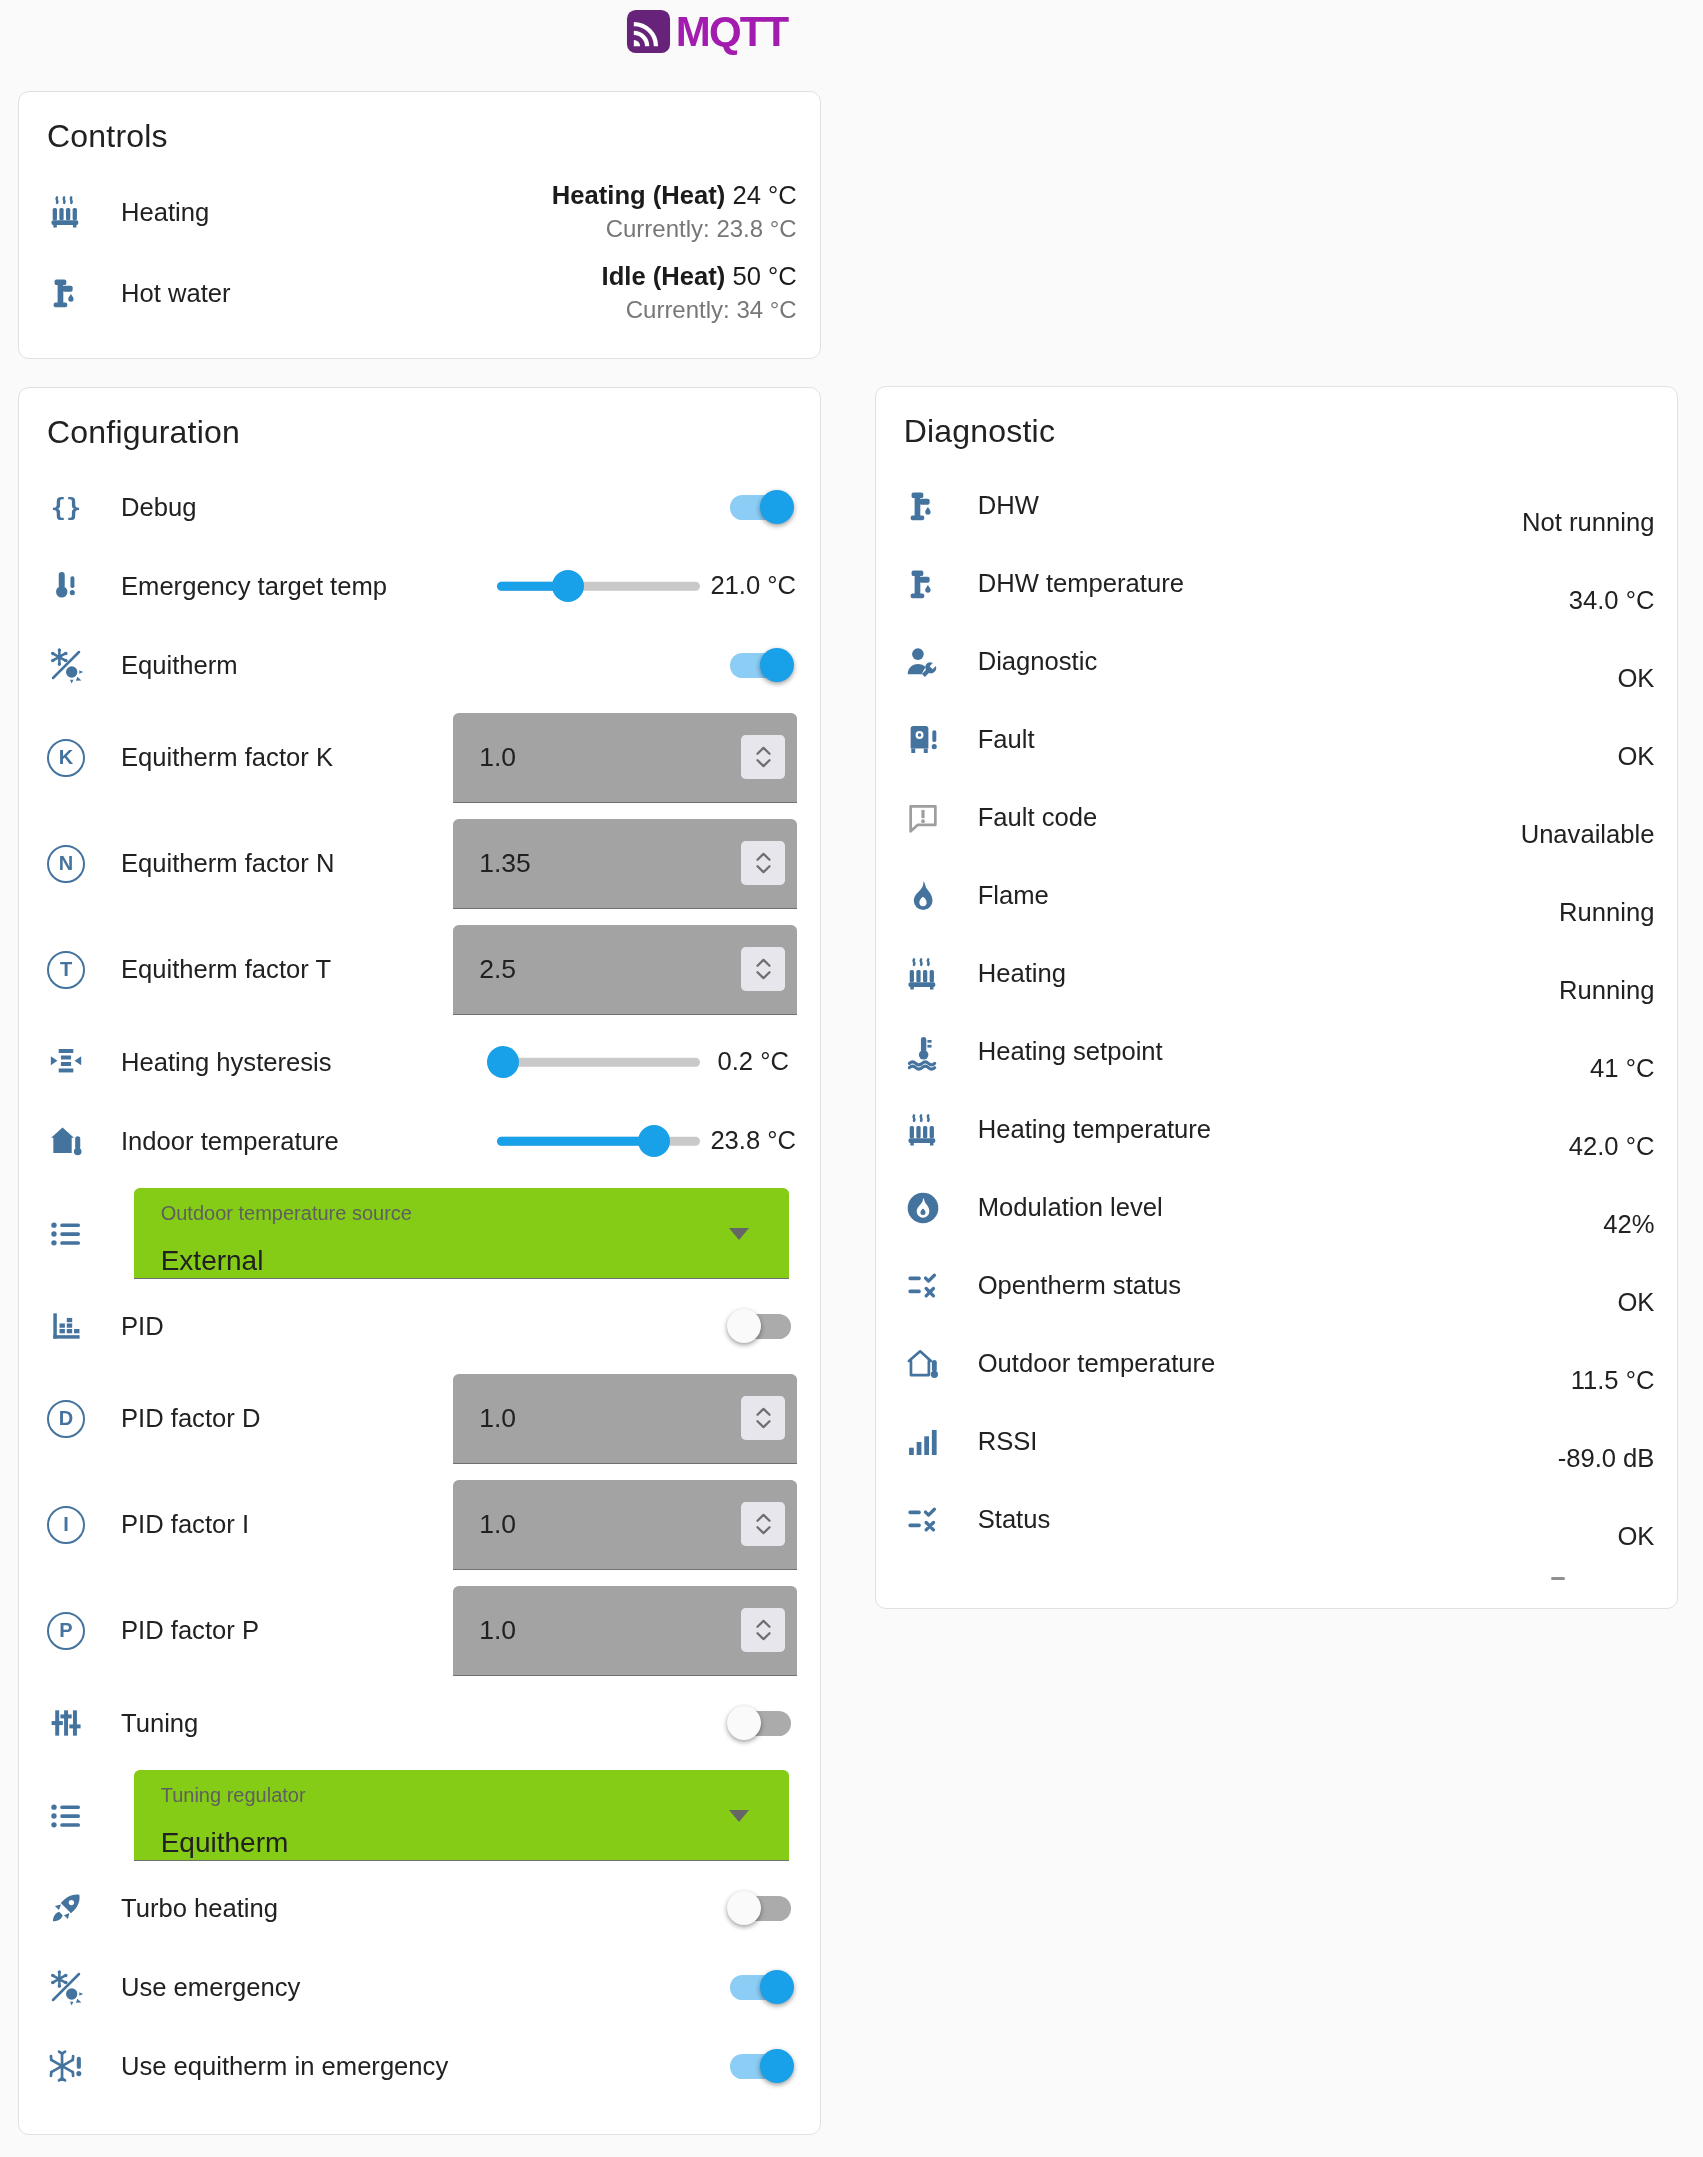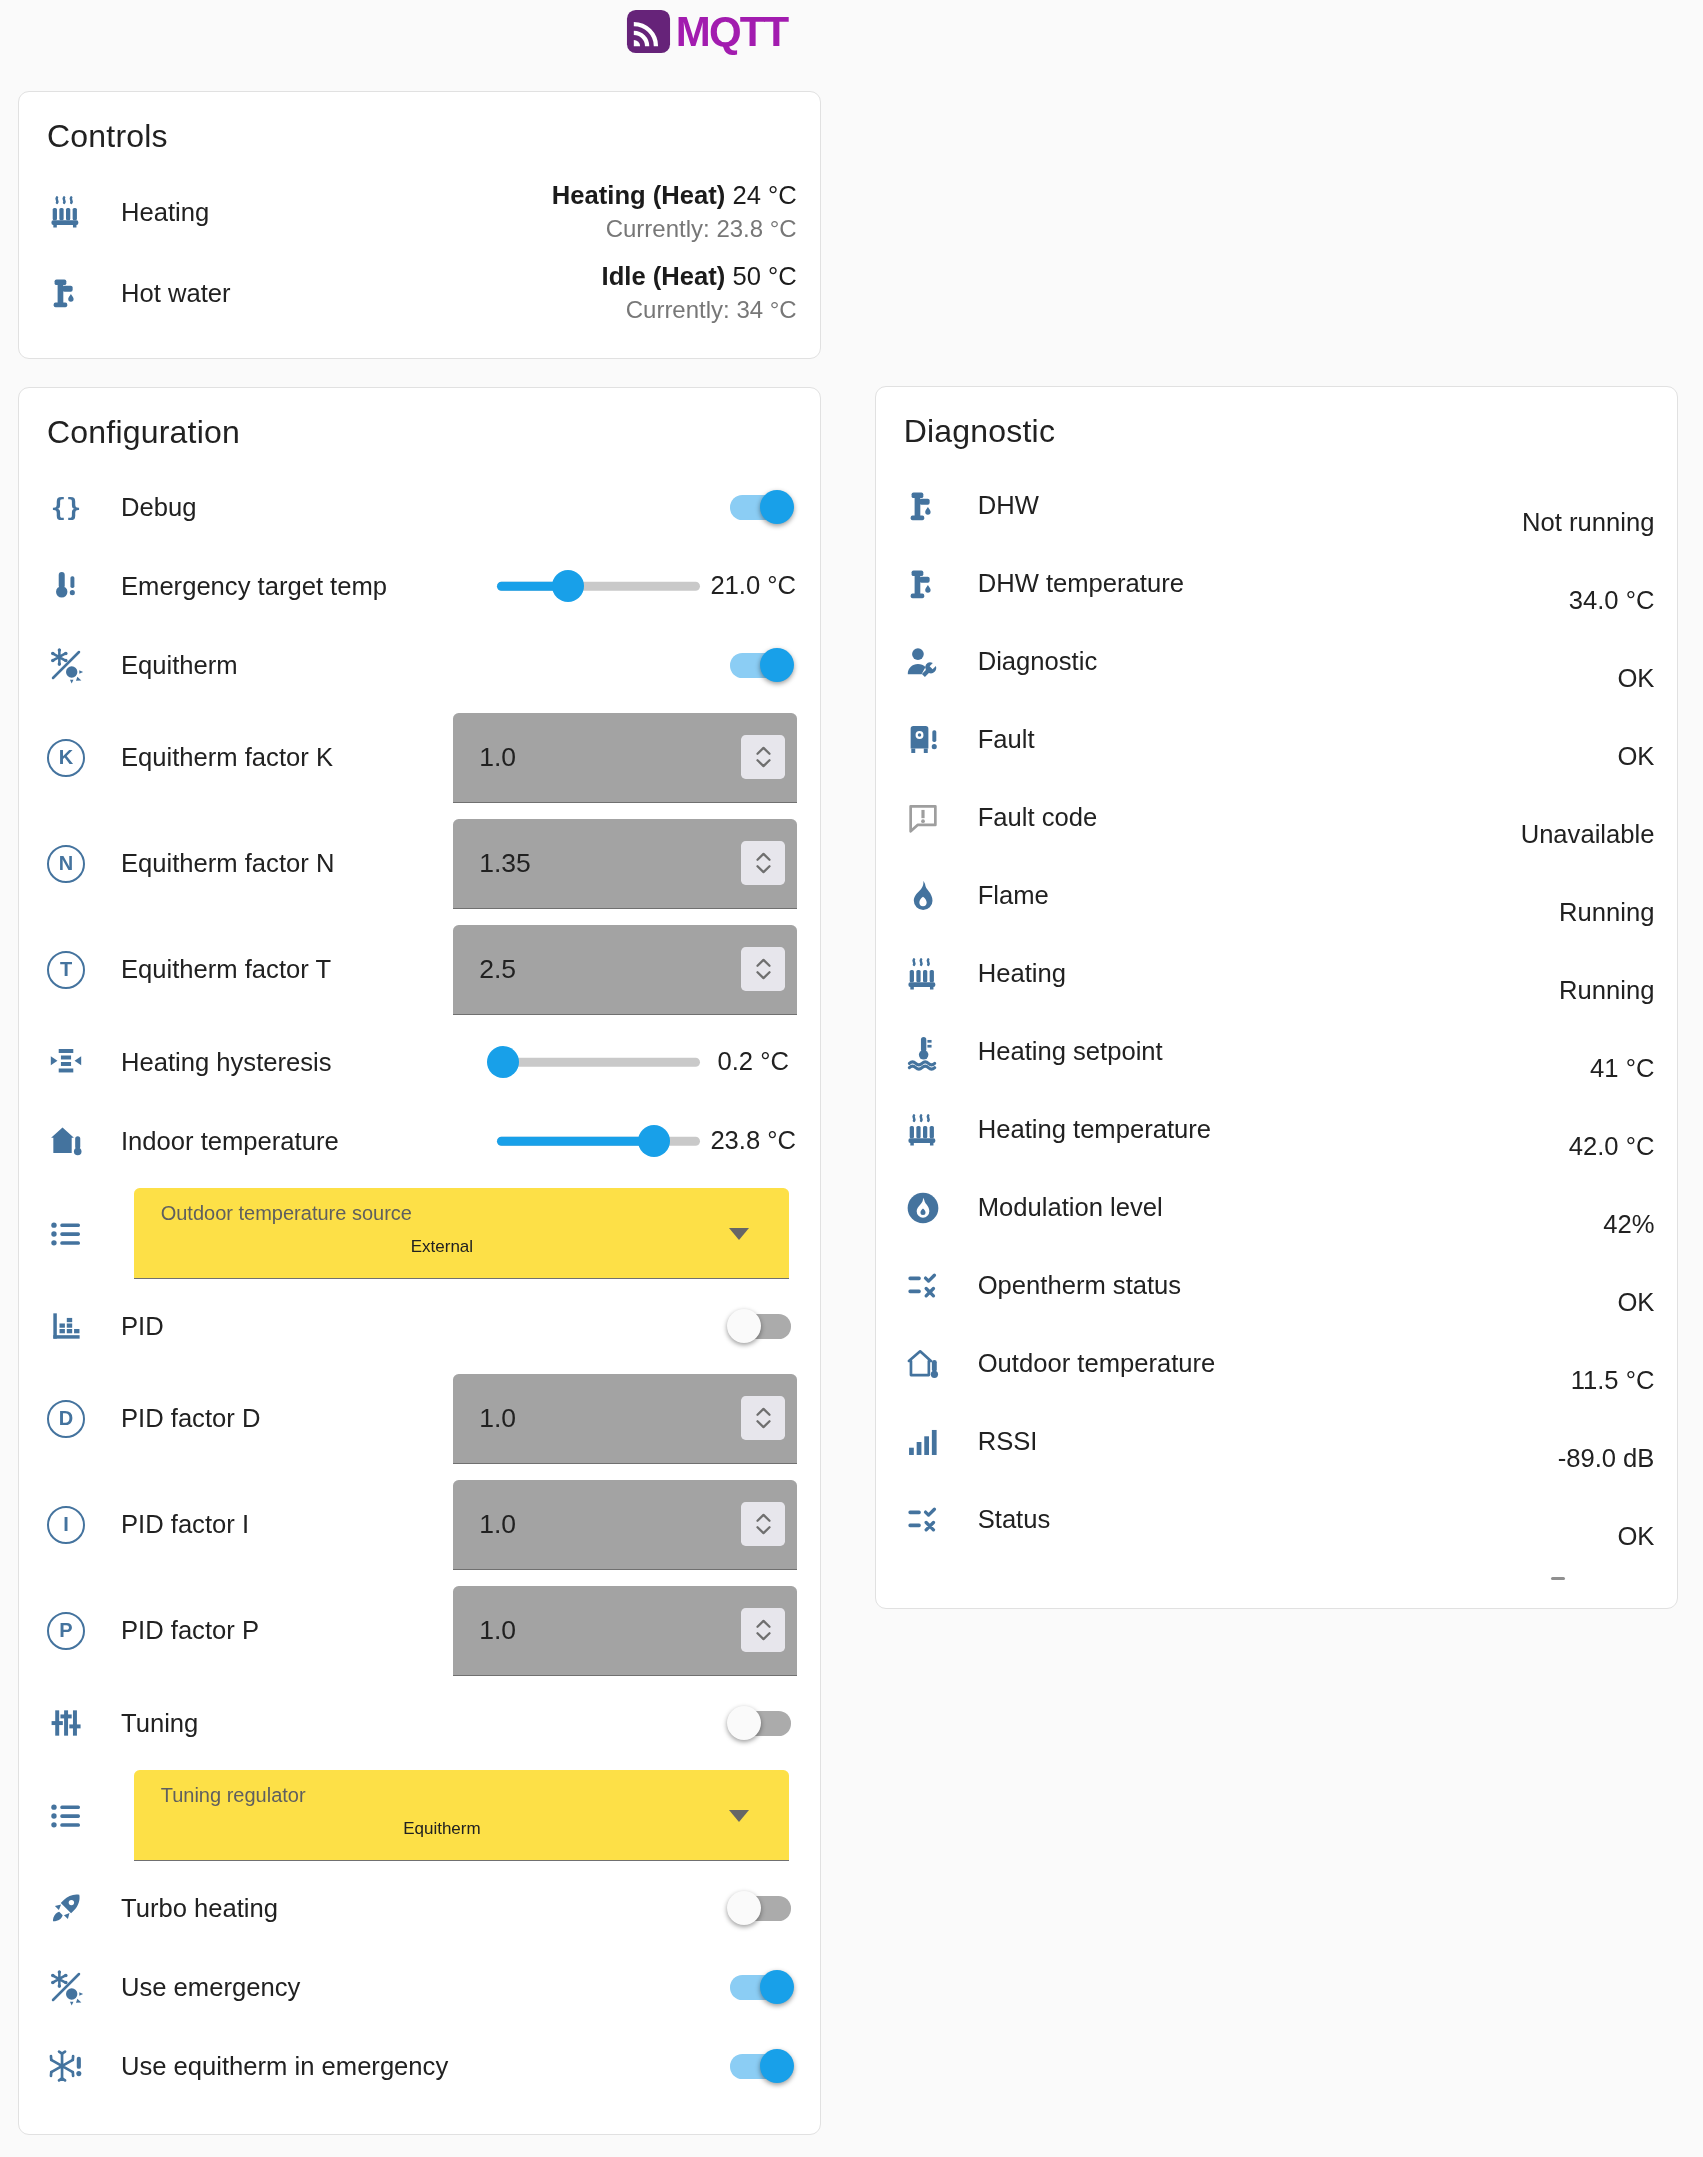--- a/index.html
+++ b/index.html
@@ -85,24 +85,24 @@
             display:flex; align-items:center; padding:0 11.4px 0 26.5px; }
   .numbox input { flex:1; min-width:0; border:none; outline:none; background:transparent;
                   font-size:26.5px; color:#212121; font-family:"Liberation Sans", sans-serif; }
   .stepper { width:44px; height:44px; flex:none; background:#e7e6ec; border-radius:4.7px;
              display:flex; align-items:center; justify-content:center; cursor:pointer; border:none; }
   .stepper svg { width:23px; height:32px; }
 
   
   .selrow { height:106px; }
   .selbox { flex:1; height:91px; margin-left:13.2px; margin-right:7.6px; position:relative;
-            background:#fde047; border-bottom:1.9px solid #707070; border-radius:5.7px 5.7px 0 0;
+            background:#84cc16; border-bottom:1.9px solid #707070; border-radius:5.7px 5.7px 0 0;
             padding:12.3px 66px 0 26.5px; cursor:pointer; }
   .sel-label { font-size:20px; color:#5f5f5f; line-height:1.2; }
-  .sel-value { font-size:17px; color:#212121; margin-top:12px;text-align:center; }
+  .sel-value { font-size:28px; color:#212121; margin-top:20px; }
   .sel-arrow { position:absolute; right:40px; top:40px; width:0; height:0;
                border-left:10.4px solid transparent; border-right:10.4px solid transparent;
                border-top:12.3px solid #666666; }
 
   
   .drow { height:78px; cursor:pointer; }
   .dval { font-size:25.6px; color:#212121; text-align:left; white-space:nowrap;margin-top:33px; }
   .stray-mark { position:absolute; right:112px; bottom:28px; width:14px; height:2.8px; background:#909090; border-radius:1.9px; }
 </style>
 </head>

